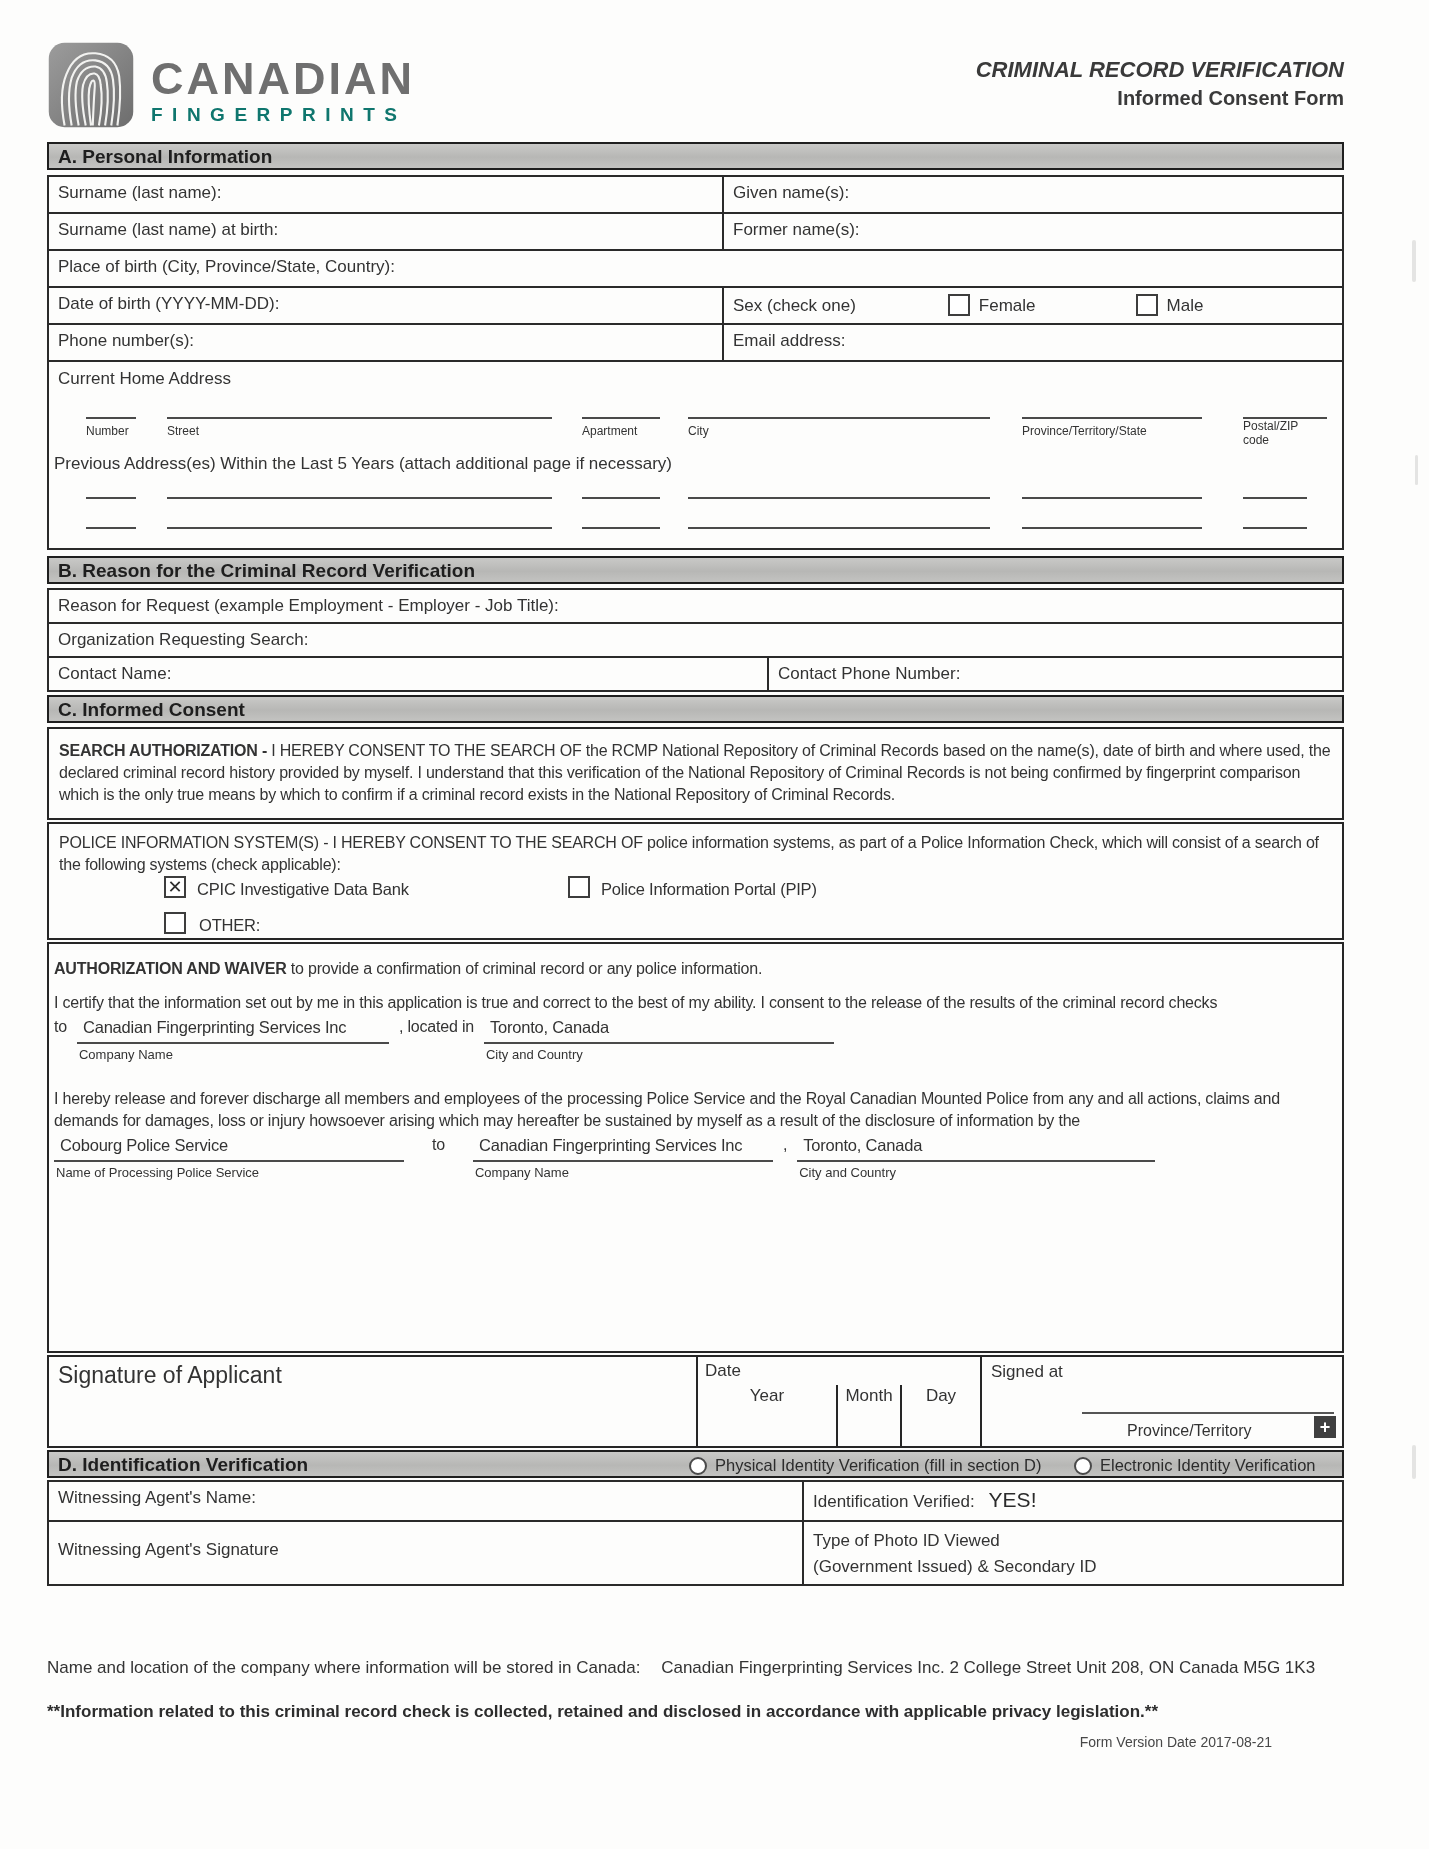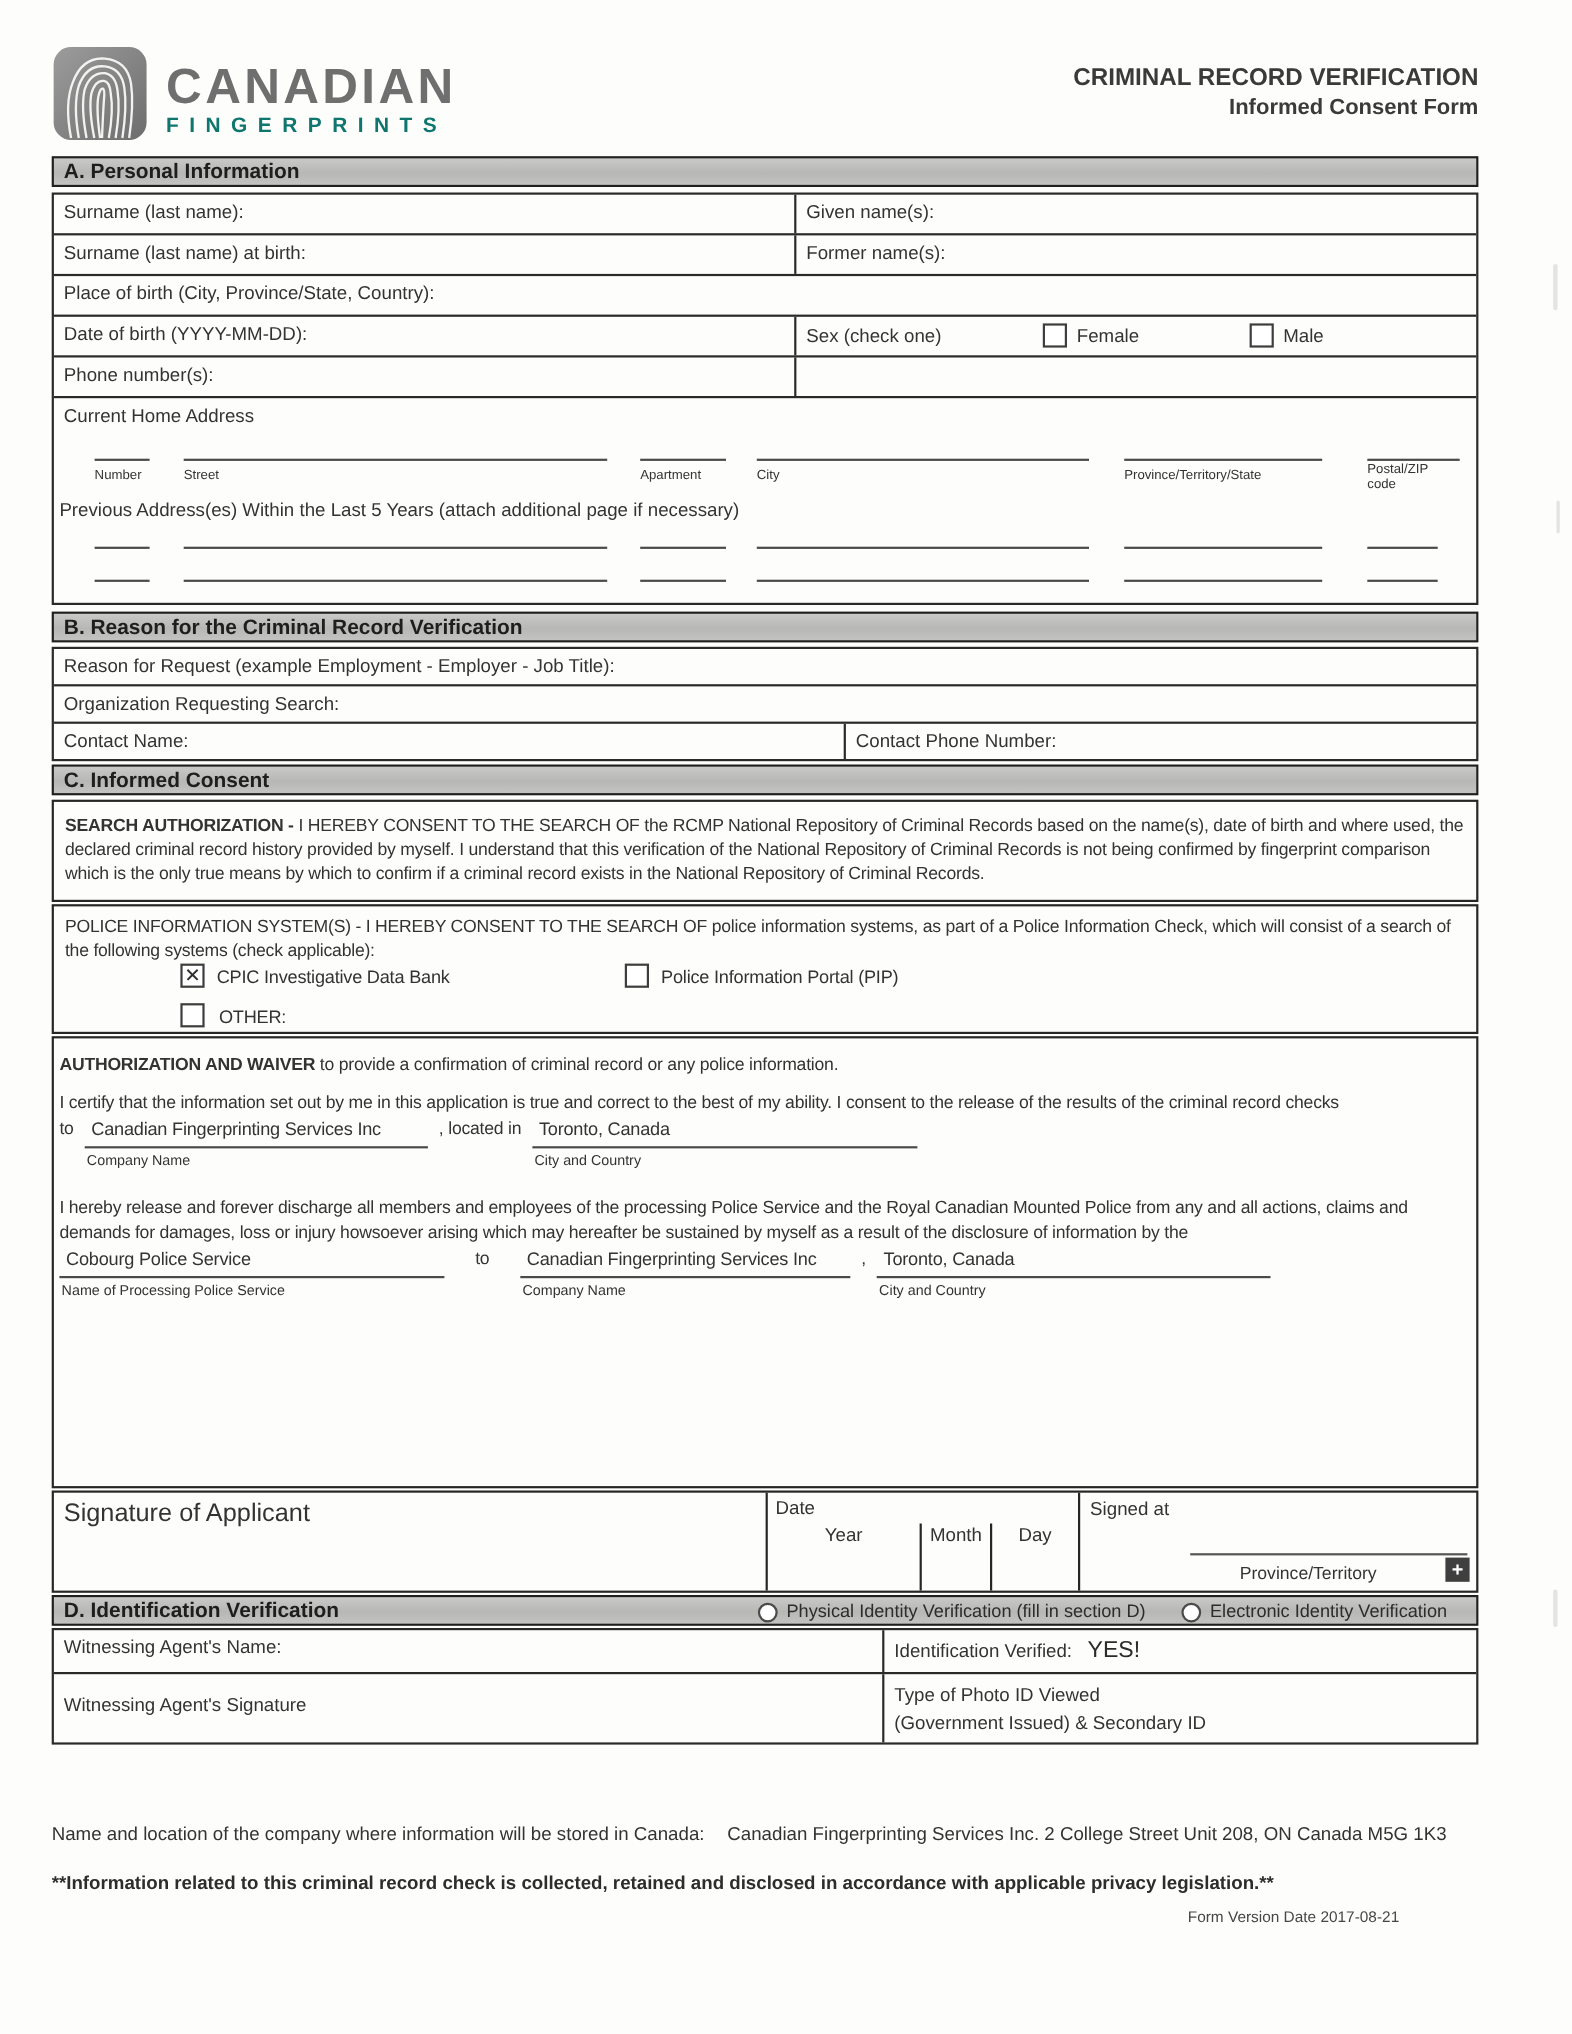--- a/index.html
+++ b/index.html
@@ -9,21 +9,21 @@
   .form { position:absolute; left:47px; top:40px; width:1297px; }
 
   
   .header { display:flex; justify-content:space-between; height:102px; }
   .logo { display:flex; gap:16px; align-items:flex-start; }
   .fp { width:88px; height:90px; }
   .logo-text { padding-top:16px; }
   .logo-l1 { font-size:45px; font-weight:bold; color:#6f6f6f; letter-spacing:3px; line-height:1; }
   .logo-l2 { font-size:19px; font-weight:bold; color:#0f766e; letter-spacing:9.5px; margin-top:3px; }
   .titles { text-align:right; padding-top:16px; line-height:1.3; }
-  .t1 { font-size:22px; font-weight:bold; color:#3a3a3a; }
+  .t1 { font-size:22px; font-weight:bold; color:#3a3a3a;font-style:italic; }
   .t2 { font-size:20px; font-weight:bold; color:#3a3a3a; }
 
   
   .bar { box-sizing:border-box; height:28px; border:2px solid #1f1f1f;
          background:linear-gradient(180deg,#c9c9c7,#b7b7b5 55%,#c3c3c1);
          font-weight:bold; font-size:19px; padding:2px 9px; color:#1e1e1e; }
 
   
   .tbl { border:2px solid #2a2a2a; }
   .row { box-sizing:border-box; display:flex; border-bottom:2px solid #2a2a2a; }
@@ -161,20 +161,21 @@
         <div class="cell grow sexcell">
           <span>Sex (check one)</span>
           <span class="cb" style="margin-left:92px;"></span>
           <span style="margin-left:9px;">Female</span>
           <span class="cb" style="margin-left:100px;"></span>
           <span style="margin-left:9px;">Male</span>
         </div>
       </div>
       <div class="row h37">
         <div class="cell split-a">Phone number(s):</div>
+        <div class="cell grow">Email address:</div>
       </div>
       <div class="row addr">
         <div class="atitle">Current Home Address</div>
 
         <div class="ul" style="left:37px; top:55px; width:50px;"></div>
         <div class="ul" style="left:118px; top:55px; width:385px;"></div>
         <div class="ul" style="left:533px; top:55px; width:78px;"></div>
         <div class="ul" style="left:639px; top:55px; width:302px;"></div>
         <div class="ul" style="left:973px; top:55px; width:180px;"></div>
         <div class="ul" style="left:1194px; top:55px; width:84px;"></div>

